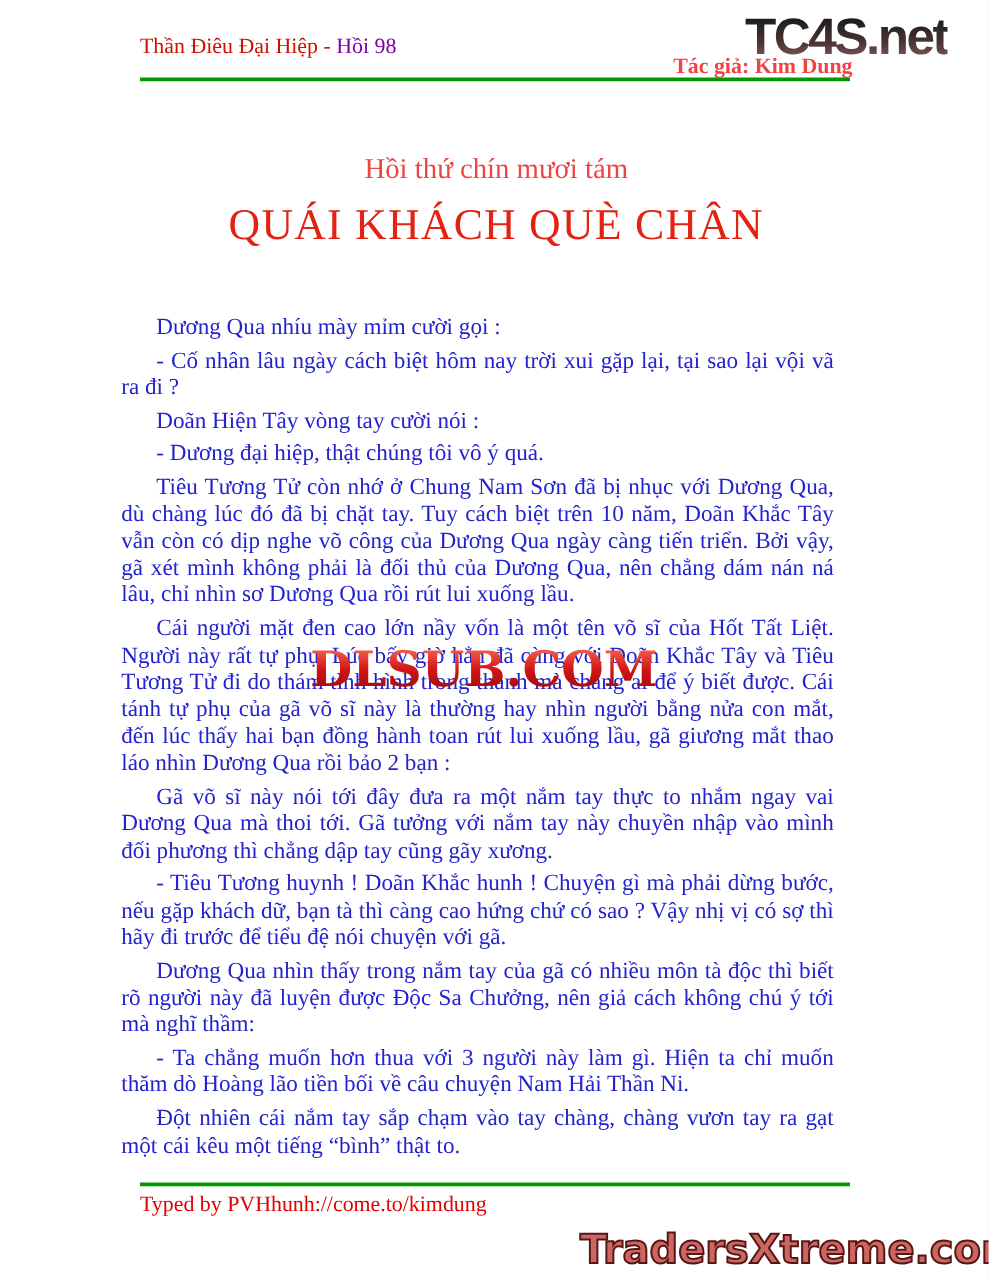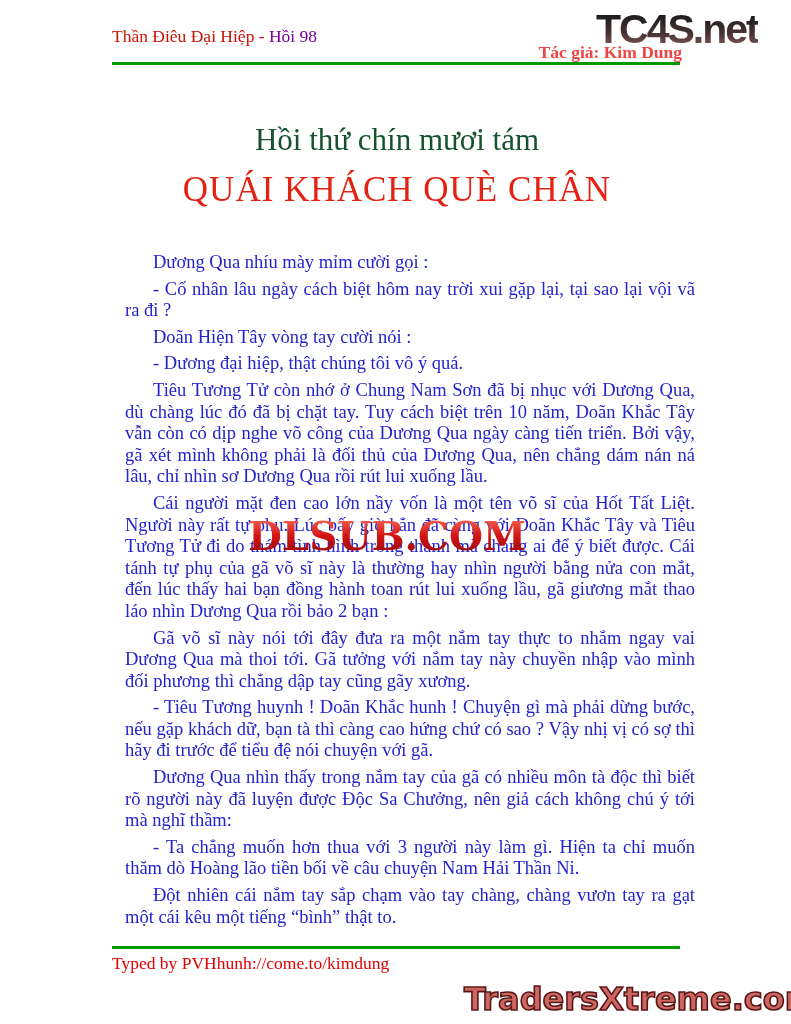--- a/index.html
+++ b/index.html
@@ -29,25 +29,25 @@
   .header-left .h-purple{color:#7d00a0;}
   .header-right{
     position:absolute;left:112px;top:42px;width:570px;
     font-size:17.5px;color:#ef4444;text-align:right;font-weight:bold;
   }
   .rule{position:absolute;left:112px;width:568px;height:3px;background:#009a00;}
   .rule-top{top:62px;}
   .rule-bottom{top:946px;}
   
   .title-block{position:absolute;left:112px;top:122px;width:570px;text-align:center;}
-  .title-line1{font-size:31px;color:#14532d;margin:0 0 10px 0;font-weight:normal;}
+  .title-line1{font-size:23px;color:#ef4444;margin:0 0 10px 0;font-weight:normal;}
   .title-line2{font-size:35px;color:#e32212;margin:12px;font-weight:normal;letter-spacing:1px;}
   
   .body-text{
-    position:absolute;left:125px;top:252px;width:570px;
+    position:absolute;left:97px;top:252px;width:570px;
     font-size:18.5px;line-height:21.6px;color:#2323cd;
     text-align:justify;
   }
   .body-text p{margin:0 0 5px 0;text-indent:28px;}
   
   .watermark{
     position:absolute;left:248px;top:491px;
     font-family:"DejaVu Serif","Liberation Serif",serif;
     font-weight:bold;font-size:39px;line-height:42px;
     white-space:nowrap;

